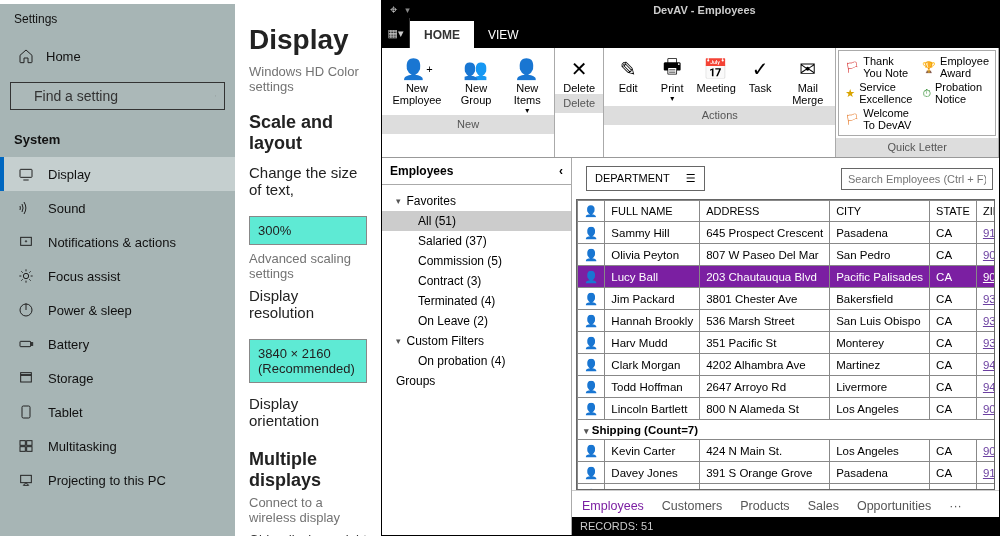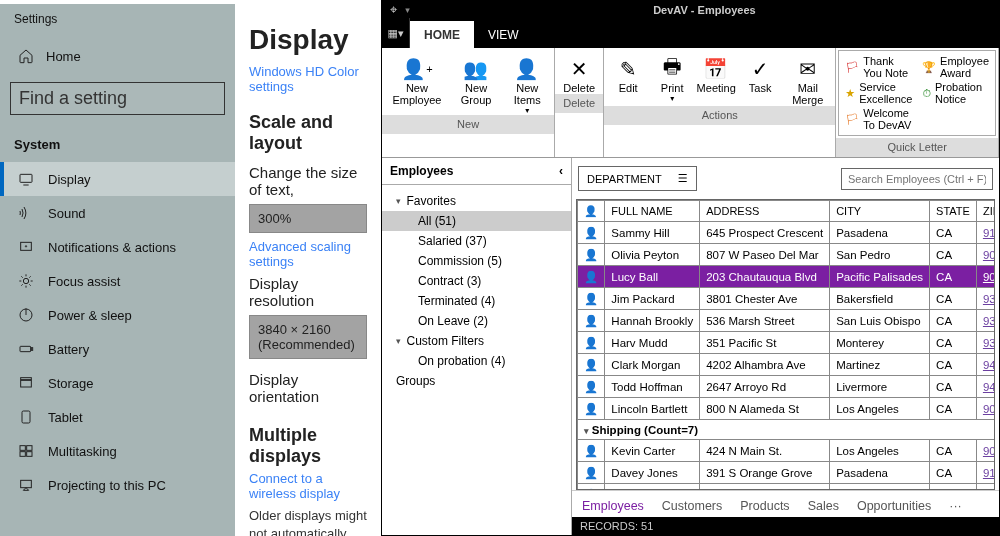--- a/index.html
+++ b/index.html
@@ -5,33 +5,33 @@
 * { box-sizing: border-box; margin: 0; padding: 0; font-family: "Segoe UI", sans-serif; }
 body { width: 1000px; height: 536px; overflow: hidden; position: relative; }
 
 
 .settings-pane { position: absolute; left: 0; top: 4px; width: 381px; height: 536px; display: flex; }
 .settings-sidebar { width: 235px; background: rgba(160,175,175,0.92); display: flex; flex-direction: column; font-size: 13px; color: #111; }
 .settings-title { font-size: 12px; padding: 8px 14px 12px; }
 .settings-home { display: flex; align-items: center; gap: 12px; padding: 10px 18px; cursor: default; }
 .settings-home svg { width: 16px; height: 16px; }
 .search-box { margin: 8px 10px 10px; border:1px solid #333; display:flex; align-items:center; padding:5px 8px; background: rgba(255,255,255,0.05); }
-.search-box input { flex:1; border:none; background:transparent; outline:none; font-size:18px; color:#333; }
+.search-box input { flex:1; border:none; background:transparent; outline:none; font-size:14px; color:#333;margin-left:15px; }
 .search-box input::placeholder { color:#333; }
 .cat-header { padding: 12px 14px 10px; font-weight:600; font-size:13px; }
 .nav-item { display:flex; align-items:center; gap:14px; padding:9px 18px; font-size:13px; cursor:default; }
 .nav-item.active { border-left:4px solid #0067c0; background: rgba(255,255,255,0.35); padding-left:14px; }
 .nav-item svg { width:16px; height:16px; flex-shrink:0; }
 
 .settings-content { flex:1; background:#fff; padding: 20px 0 14px 0; color:#222; overflow:hidden; }
 .settings-content h1 { font-size:28px; font-weight:600; padding: 0 14px 8px; }
-.sc-link { color:#3b82f6; font-size:13px; padding:0 14px; display:block; cursor:default; }
+.sc-link { color:#737373; font-size:13px; padding:0 14px; display:block; cursor:default; }
 .sc-section { padding: 18px 14px 4px; font-size:18px; font-weight:600; }
 .sc-label { font-size:15px; padding: 6px 14px 2px; }
-.sc-select { margin: 4px 14px 6px; border:1px solid #888; padding:6px 8px; font-size:13px; width: calc(100% - 28px); background:#a3a3a3; }
+.sc-select { margin: 16px 14px 6px; border:1px solid #888; padding:6px 8px; font-size:13px; width: calc(100% - 28px); background:#5eead4; }
 .sc-note { font-size:13px; padding: 6px 14px 2px; color:#333; line-height:1.4; }
 
 
 .devav { position:absolute; left:381px; top:0; right:0; bottom:0; background:#fff; display:flex; flex-direction:column; border:1px solid #000; }
 .devav-titlebar { height:17px; background:#000; color:#ccc; font-size:11px; display:flex; align-items:center; }
 .devav-titlebar .bug { padding:0 8px; font-size:13px; }
 .devav-titlebar .center { flex:1; text-align:center; font-weight:600; }
 .devav-tabs { background:#000; display:flex; align-items:flex-end; height:30px; }
 .mini { width:28px; height:30px; display:flex; align-items:center; justify-content:center; color:#ccc; font-size:11px; border-right:1px solid #333;}
 .tab { padding:7px 14px 6px; font-size:12px; color:#fff; cursor:default; }
@@ -51,21 +51,21 @@
 .navpane { width:190px; border-right:1px solid #aaa; display:flex; flex-direction:column; font-size:12px; }
 .navhead { padding:6px 8px; font-weight:600; border-bottom:1px solid #aaa; display:flex; justify-content:space-between; }
 .tree { padding:6px 0; }
 .tnode { padding:3px 6px 3px 14px; display:flex; align-items:center; gap:6px; cursor:default;}
 .tnode.child { padding-left:36px; }
 .tnode.sel { background:#ccc; }
 .chev { font-size:9px; color:#555; }
 
 .main { flex:1; display:flex; flex-direction:column; min-width:0; }
 .filterbar { display:flex; justify-content:space-between; align-items:center; padding:8px 6px; gap:6px;}
-.deptbox { border:1px solid #666; padding:5px 8px; font-size:11px; display:flex; gap:16px; align-items:center;}
+.deptbox { border:1px solid #666; padding:5px 8px; font-size:11px; display:flex; gap:16px; margin-left:8px;}
 .searchemp { border:1px solid #666; padding:4px 6px; font-size:11px; color:#888; width:152px; }
 
 .grid { flex:1; overflow:hidden; border:1px solid #666; margin:0 4px; font-size:11.5px; }
 .grid table { width:100%; border-collapse:collapse; }
 .grid th, .grid td { border:1px solid #888; padding:3.5px 6px; text-align:left; white-space:nowrap; overflow:hidden; text-overflow:ellipsis; }
 .grid th { background:#fff; font-weight:400; font-size:11px;}
 .grid td.icon { width:22px; text-align:center; }
 .grid td.zip a, .grid td.email a { color:#6b3fa0; text-decoration:underline; cursor:default;}
 .grid tr.sel td { background:#7b1fa2; color:#fff; }
 .grid tr.sel td a { color:#fff; }

